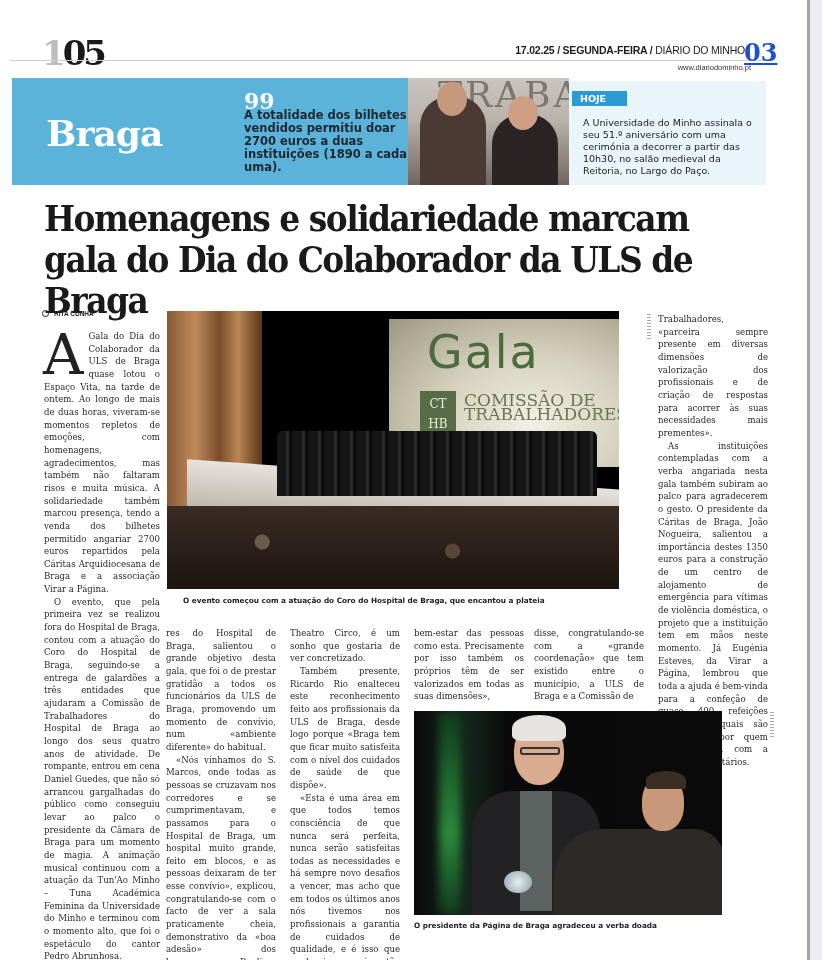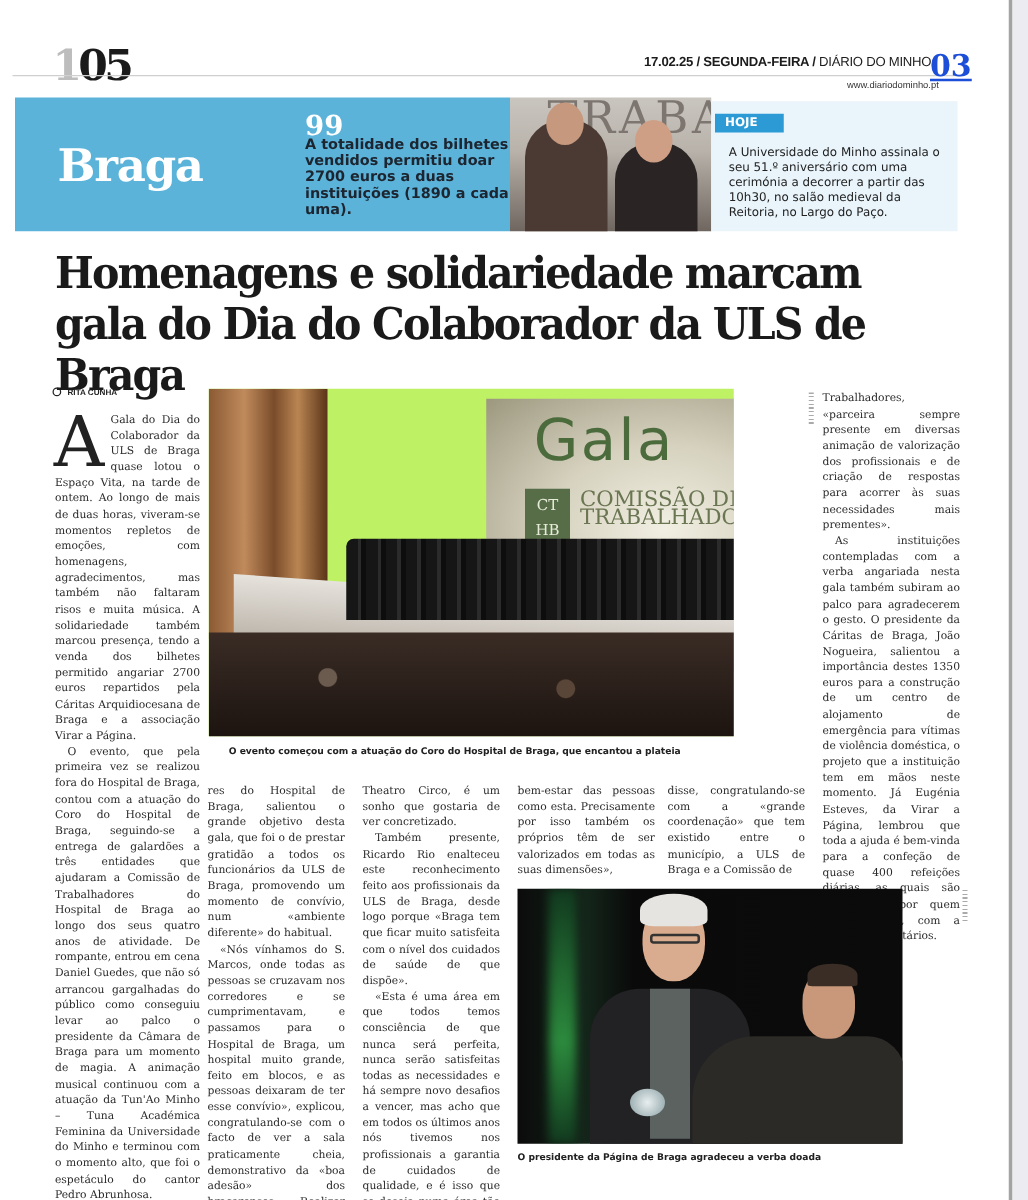--- a/index.html
+++ b/index.html
@@ -38,21 +38,21 @@
   
   .byline { position: absolute; left: 42px; top: 310px; font-family: "Liberation Sans", sans-serif; font-weight: bold; font-size: 6.5px; color: #222; }
   .byline .icon { display: inline-block; width: 7px; height: 7px; border: 1px solid #222; border-radius: 50%; margin-right: 5px; vertical-align: -1px; }
 
   .col { position: absolute; font-family: "DejaVu Serif", serif; font-size: 8.6px; line-height: 12.65px; color: #2a2a2a; text-align: justify; hyphens: manual; }
   .col p { text-indent: 10px; }
   .col p.first { text-indent: 0; }
   .dropcap { float: left; font-family: "DejaVu Serif", serif; font-size: 56px; line-height: 46px; margin: 2px 5px 0 -1px; font-weight: normal; color: #222; }
 
   
-  .photo-main { position: absolute; left: 167px; top: 311px; width: 420px; height: 278px; overflow: hidden; background: #bef264; }
+  .photo-main { position: absolute; left: 167px; top: 311px; width: 452px; height: 278px; overflow: hidden; background: #000000; }
   .photo-main .curtain { position: absolute; left: 0; top: 0; width: 95px; height: 200px; background: linear-gradient(90deg,#8a5a33,#c08a5c 30%,#7a4c2a 55%,#b98552 75%,#5a3418); }
   .photo-main .screen { position: absolute; left: 222px; top: 8px; width: 238px; height: 148px; background: radial-gradient(ellipse at 60% 70%, #f1efe3 0%, #d6d2bf 45%, #9c987f 100%); }
   .photo-main .gala { position: absolute; left: 260px; top: 14px; font-family: "DejaVu Sans", sans-serif; font-size: 46px; color: #4b6b3c; letter-spacing: 2px; }
   .photo-main .cthb { position: absolute; left: 253px; top: 80px; width: 36px; height: 48px; background: #566d48; color: #e7ecd9; font-family: "DejaVu Serif", serif; font-size: 12px; line-height: 20px; text-align: center; padding-top: 3px; }
   .photo-main .comissao { position: absolute; left: 297px; top: 82px; font-family: "DejaVu Serif", serif; font-size: 17px; line-height: 14px; color: #6a7552; }
   .photo-main .stage { position: absolute; left: 20px; top: 165px; width: 480px; height: 50px; background: linear-gradient(180deg,#e6e2dc,#bcb5ab); transform: skewY(4deg); }
   .photo-main .choir { position: absolute; left: 110px; top: 120px; width: 320px; height: 65px; background: repeating-linear-gradient(90deg,#161616 0 9px,#2b2b2b 9px 12px,#0d0d0d 12px 16px); border-radius: 6px 6px 0 0; }
   .photo-main .audience { position: absolute; left: 0; top: 195px; width: 476px; height: 90px; background: radial-gradient(circle at 20% 40%, #6b5a4e 0 7px, transparent 8px), radial-gradient(circle at 60% 50%, #5a4638 0 7px, transparent 8px), linear-gradient(180deg,#3a2c25,#1a120e); }
   .caption { position: absolute; font-family: "DejaVu Sans", sans-serif; font-weight: bold; font-size: 7.3px; color: #222; }
   .photo-second { position: absolute; left: 414px; top: 711px; width: 308px; height: 204px; overflow: hidden; background: linear-gradient(90deg,#0b0b0b 0%, #14251a 18%, #0a0a0a 30%, #0b0b0b 100%); }
@@ -133,21 +133,21 @@
 
   <div class="col" style="left:534px; top:627px; width:110px;">
     <p class="first">disse, congratulando-se com a «grande coordenação» que tem existido entre o município, a ULS de Braga e a Comissão de</p>
   </div>
 
   <div class="col" style="left:414px; top:627px; width:110px;">
     <p class="first">bem-estar das pessoas como esta. Precisamente por isso também os próprios têm de ser valorizados em todas as suas dimensões»,</p>
   </div>
 
   <div class="col" style="left:658px; top:313px; width:110px;">
-    <p class="first">Trabalhadores, «parceira sempre presente em diversas animação de valorização dos profissionais e de criação de respostas para acorrer às suas necessidades mais prementes».</p>
+    <p class="first">Trabalhadores, «parceira sempre presente em diversas dimensões de valorização dos profissionais e de criação de respostas para acorrer às suas necessidades mais prementes».</p>
     <p>As instituições contempladas com a verba angariada nesta gala também subiram ao palco para agradecerem o gesto. O presidente da Cáritas de Braga, João Nogueira, salientou a importância destes 1350 euros para a construção de um centro de alojamento de emergência para vítimas de violência doméstica, o projeto que a instituição tem em mãos neste momento. Já Eugénia Esteves, da Virar a Página, lembrou que toda a ajuda é bem-vinda para a confeção de quase 400 refeições diárias, as quais são distribuídas por quem mais precisa, com a ajuda de voluntários.</p>
   </div>
 
   <div class="photo-second">
     <div class="greenlight"></div>
     <div class="p1">
         <div class="shirt"></div>
       </div>
     <div class="p1head"></div>
     <div class="p1hair"></div>

